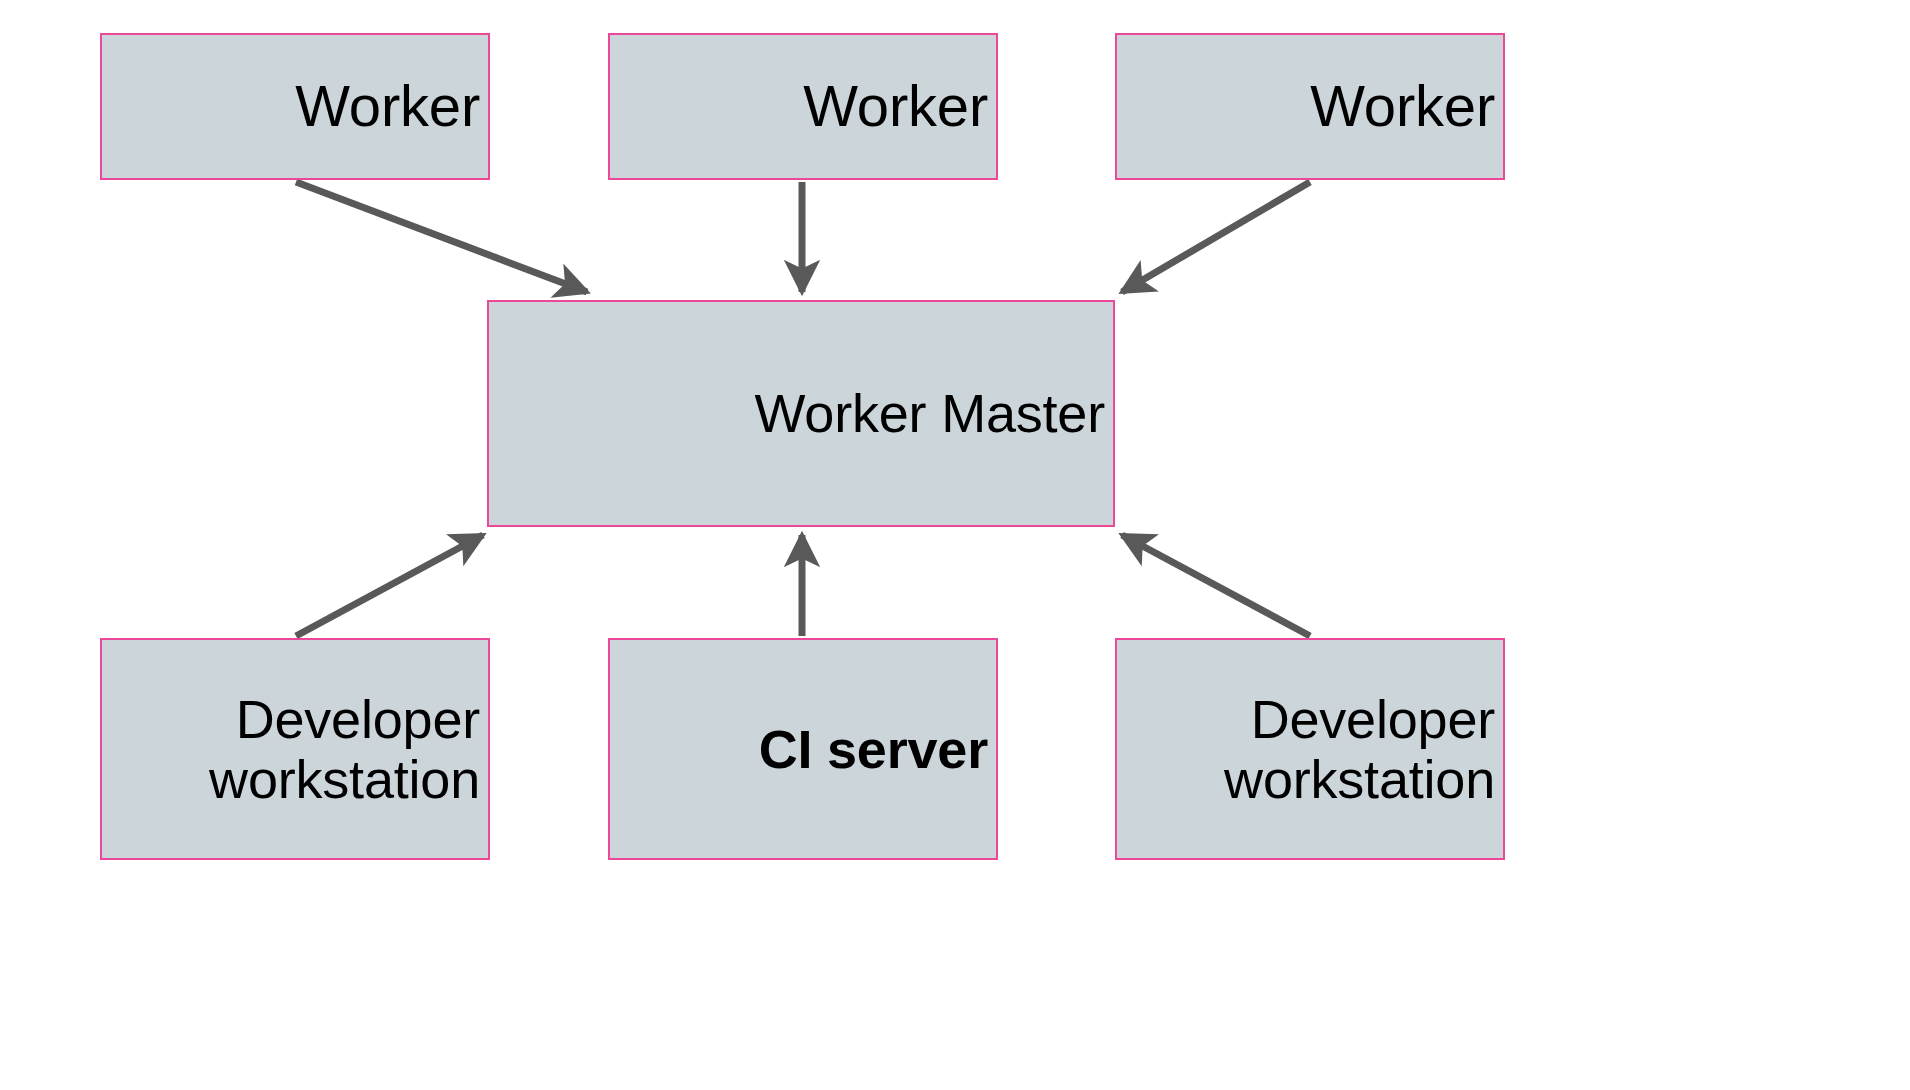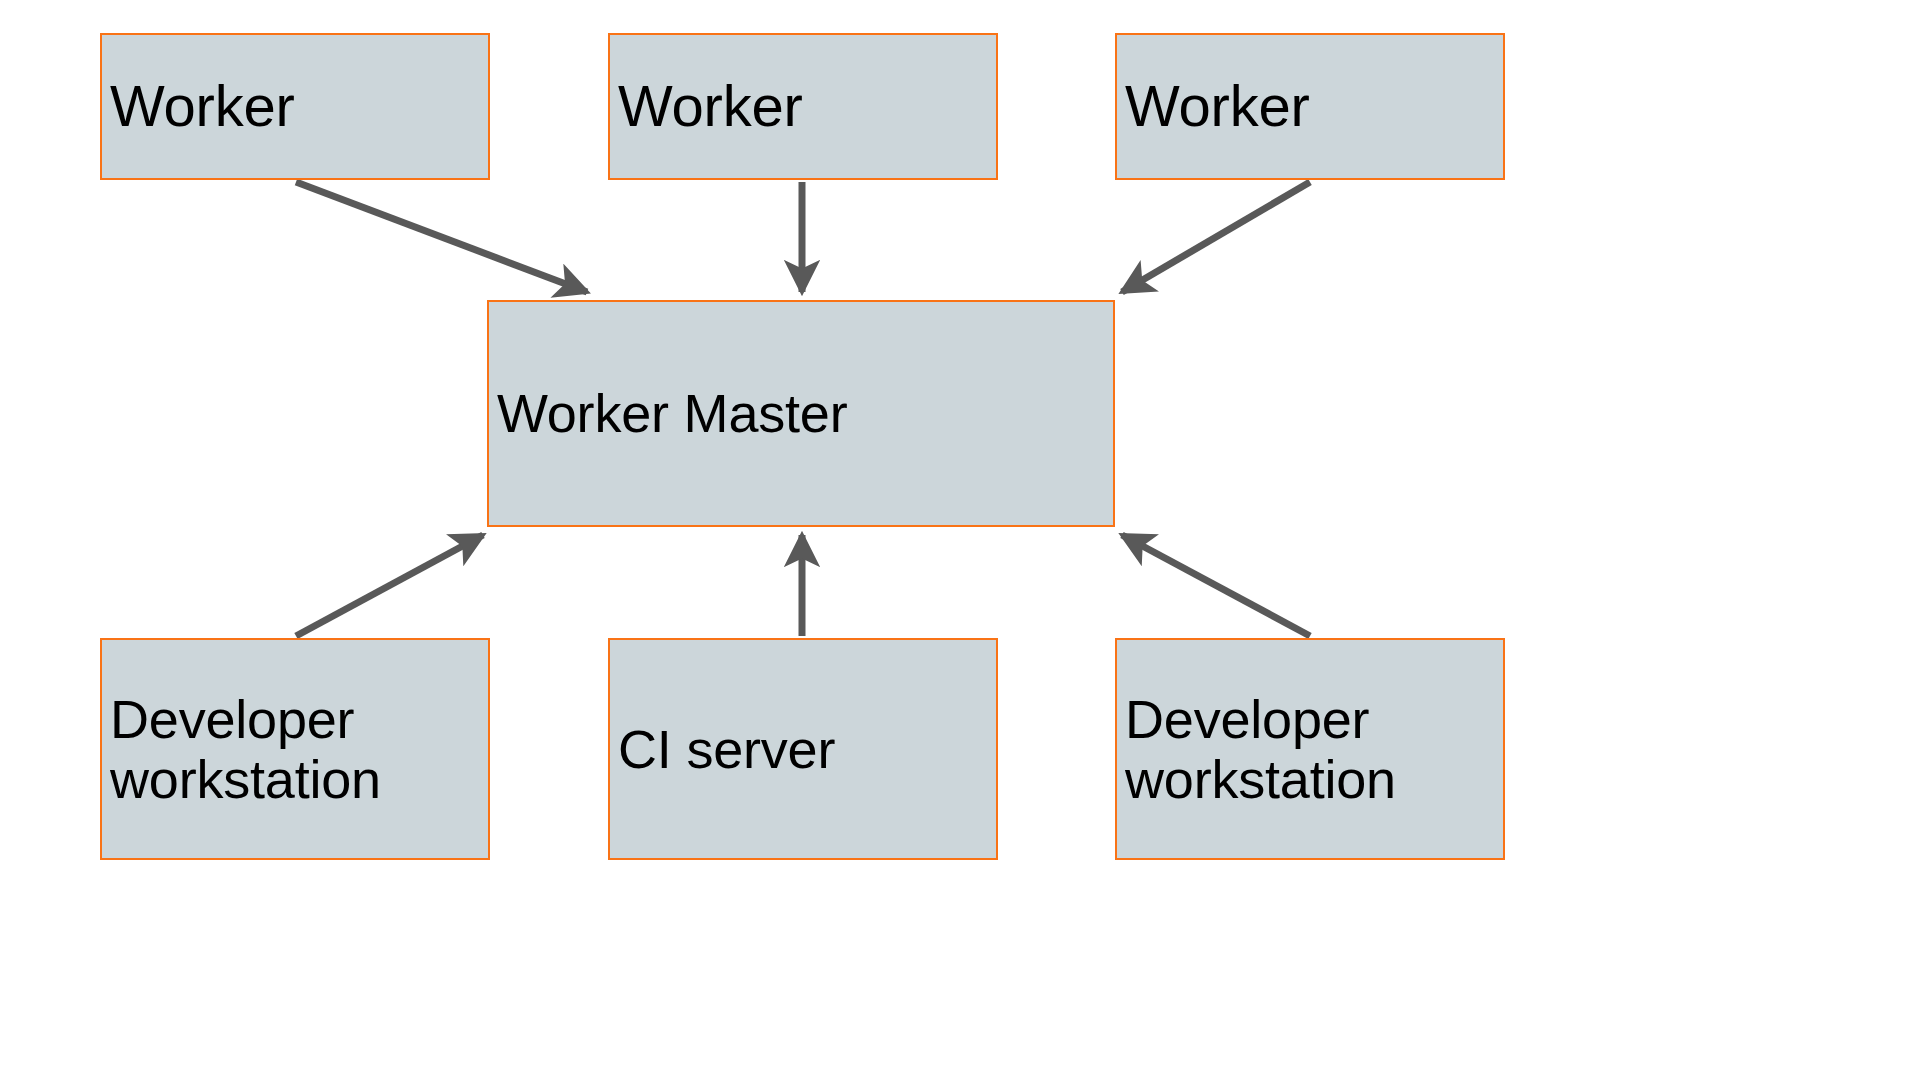--- a/index.html
+++ b/index.html
@@ -23,46 +23,46 @@
     left: 0;
     top: 0;
     width: 1910px;
     height: 1090px;
     pointer-events: none;
   }
   .node {
     position: absolute;
     box-sizing: border-box;
     background: #ccd6da;
-    border: 2px solid #f97316;
+    border: 2px solid #ec4899;
     display: flex;
     align-items: center;
     justify-content: center;
-    text-align: left;
+    text-align: right;
     color: #000000;
     line-height: 1.12;
     white-space: pre-line;
     letter-spacing: -0.2px;
   }
   .node-label {
     display: block;
     width: 100%;
     padding: 0 8px;
     box-sizing: border-box;
     white-space: pre-line;
   }
   
   .worker-left   { left: 100px; top: 33px;  width: 390px; height: 147px; font-size: 58px; }
   .worker-center { left: 608px; top: 33px;  width: 390px; height: 147px; font-size: 58px; }
   .worker-right  { left: 1115px; top: 33px; width: 390px; height: 147px; font-size: 58px; }
   
   .build-master  { left: 487px; top: 300px; width: 628px; height: 227px; font-size: 54px; }
   
   .dev-left      { left: 100px;  top: 638px; width: 390px; height: 222px; font-size: 54px; }
-  .ci-server     { left: 608px;  top: 638px; width: 390px; height: 222px; font-size: 54px; }
+  .ci-server     { left: 608px;  top: 638px; width: 390px; height: 222px; font-size: 54px; font-weight: bold; }
   .dev-right     { left: 1115px; top: 638px; width: 390px; height: 222px; font-size: 54px; }
 </style>
 </head>
 <body>
 
 <div id="canvas">
 
   <svg id="edge-layer" viewBox="0 0 1910 1090" width="1910" height="1090">
     <defs>
       <marker id="arrowhead" markerWidth="5.2" markerHeight="5.2" refX="4.6" refY="2.6" orient="auto" markerUnits="strokeWidth">

